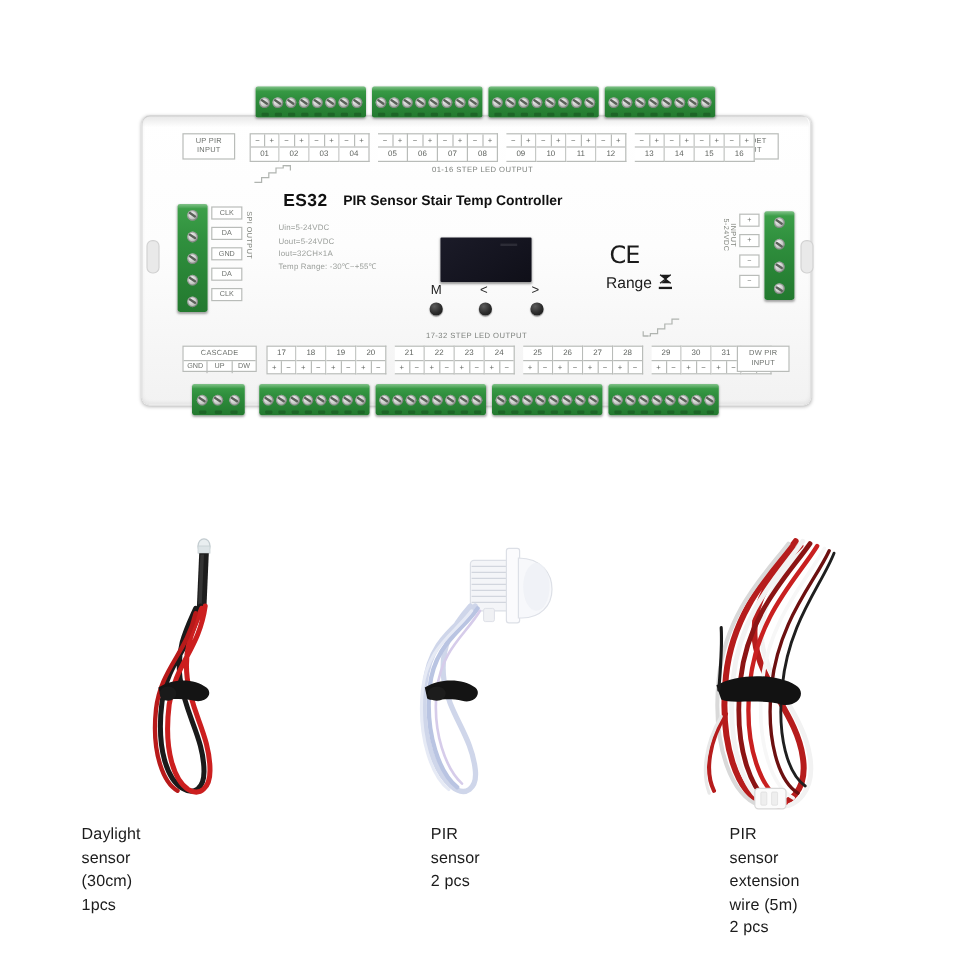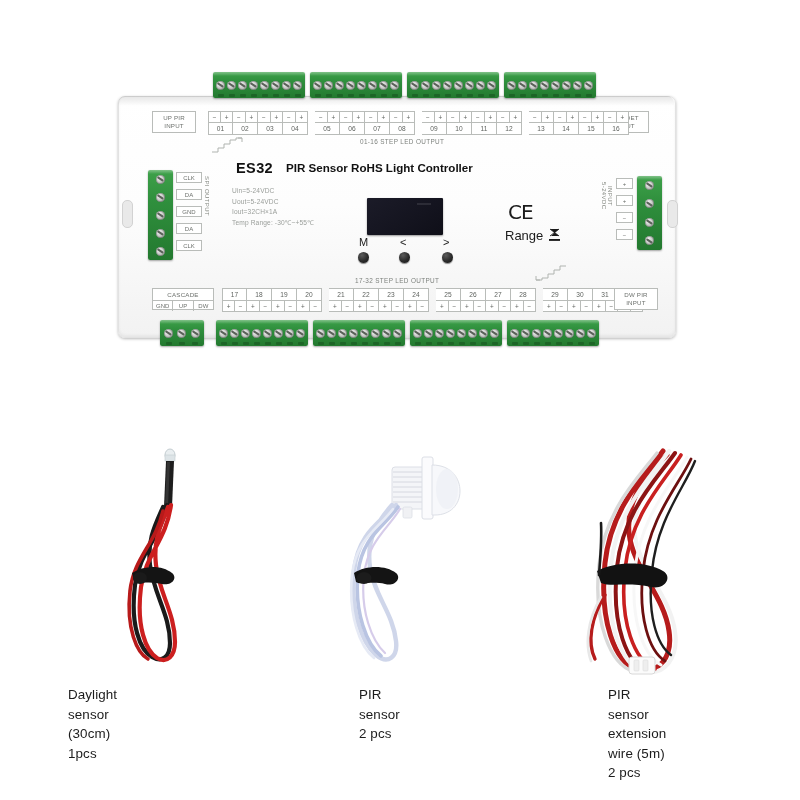--- a/index.html
+++ b/index.html
@@ -405,21 +405,21 @@
   <div id="right-pins">
       <div class="sidebox" style="left: 616px; width: 17px; top: 178px;">+</div>
       <div class="sidebox" style="left: 616px; width: 17px; top: 195px;">+</div>
       <div class="sidebox" style="left: 616px; width: 17px; top: 212px;">−</div>
       <div class="sidebox" style="left: 616px; width: 17px; top: 229px;">−</div>
     </div>
   <div class="vert-label" style="left:601px;top:182px;white-space:pre-line;text-align:center;">INPUT
 5-24VDC</div>
 
   <div class="model">ES32</div>
-  <div class="product-title">PIR Sensor RoHS Light Controller</div>
+  <div class="product-title">PIR Sensor Stair Temp Controller</div>
 
   <div class="specs" id="spec-list">
       <div>Uin=5-24VDC</div>
       <div>Uout=5-24VDC</div>
       <div>Iout=32CH×1A</div>
       <div>Temp Range: -30℃~+55℃</div>
     </div>
 
   <div class="oled"></div>
 

